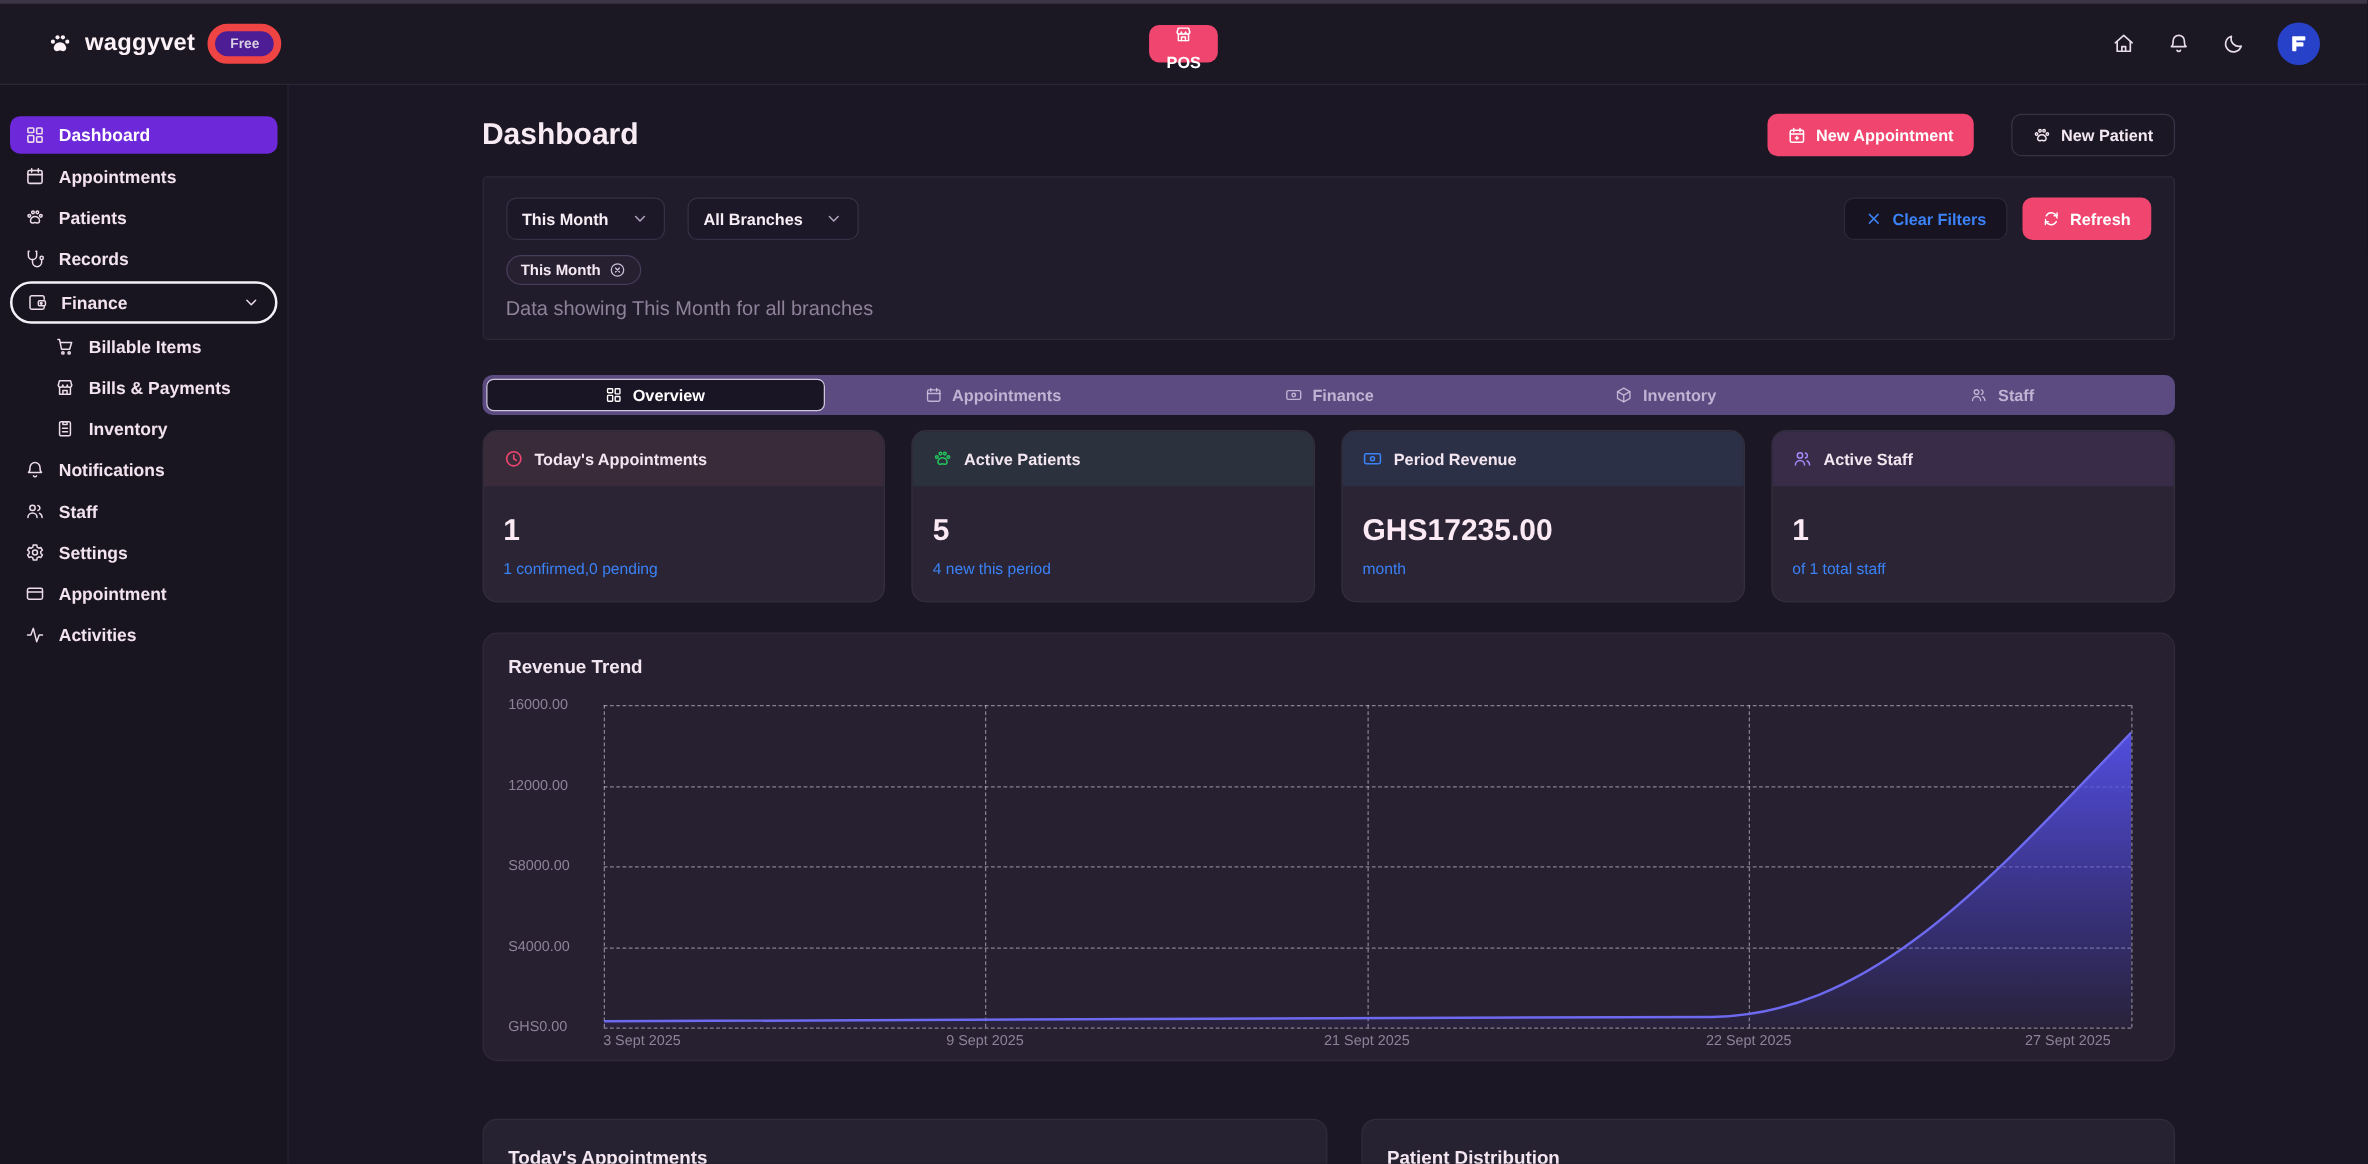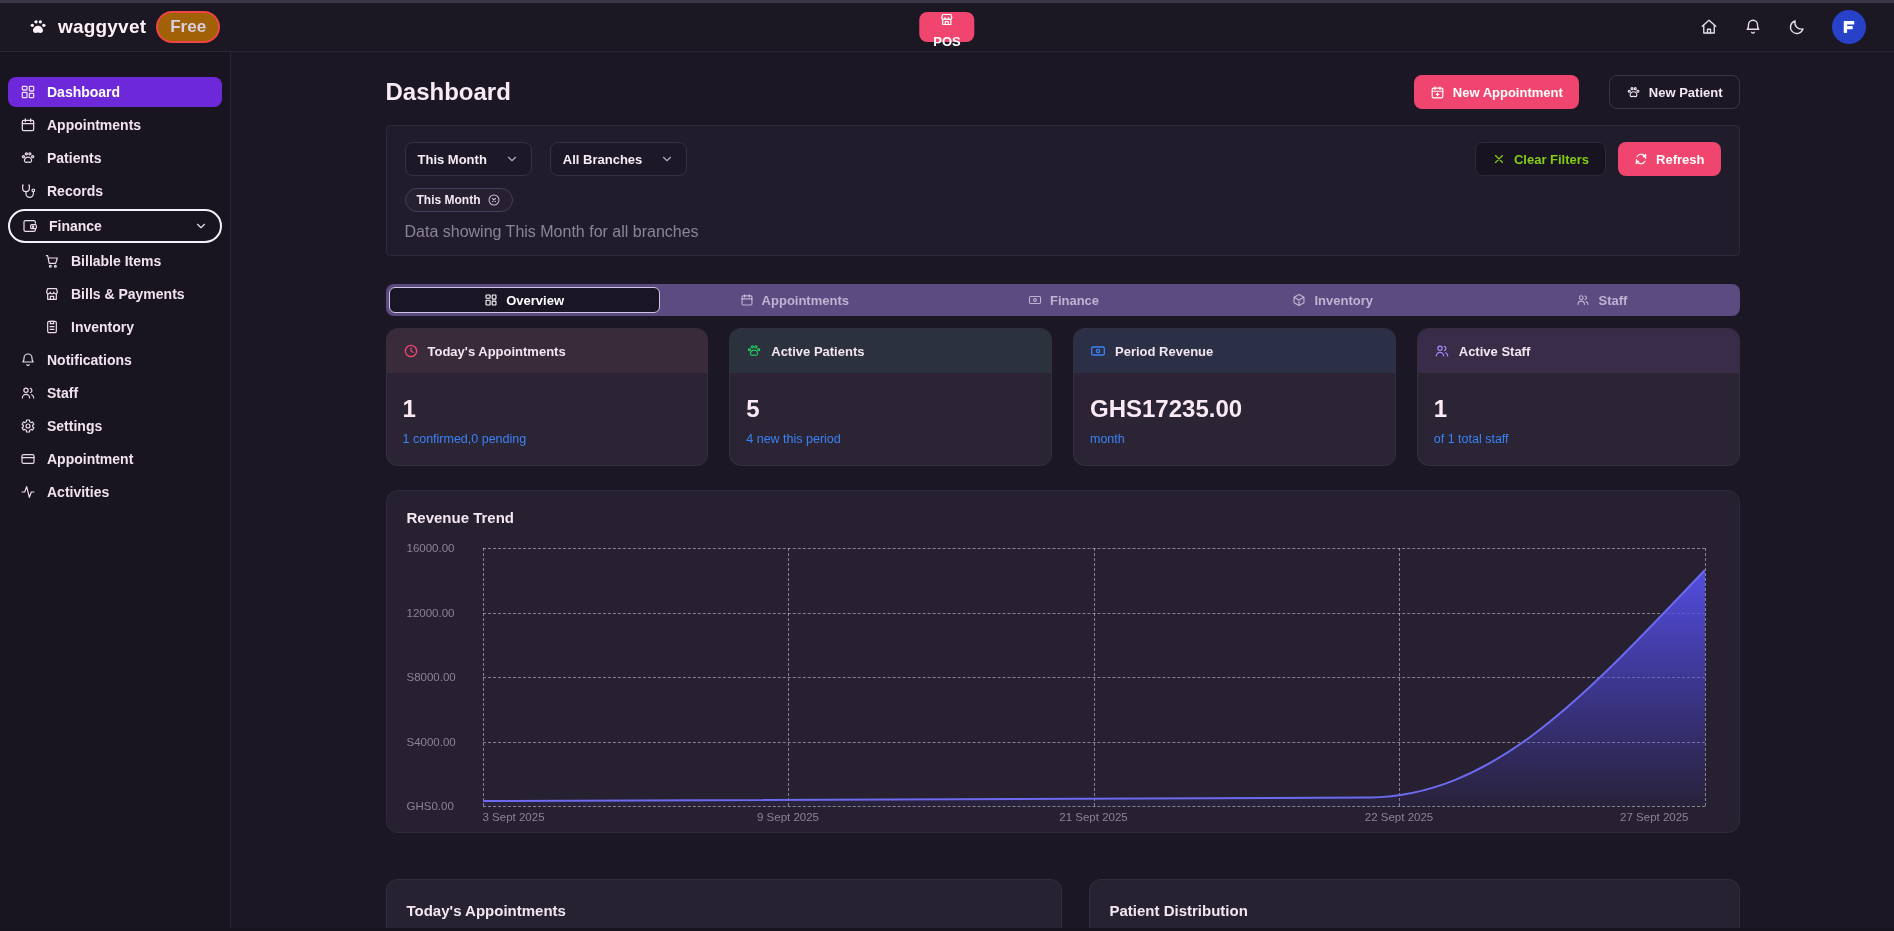--- a/index.html
+++ b/index.html
@@ -6,29 +6,29 @@
   html,body { width:1894px; height:931px; overflow:hidden; }
   body {
     font-family:"Liberation Sans","DejaVu Sans",sans-serif;
     background:#18141f; color:#f4e8f2;
   }
   .icon { display:inline-flex; flex:0 0 auto; }
   .icon svg { display:block; }
 
   
   .topbar {
-    height:52px; background:#1b1723; border-bottom:1px solid #2b2536;
+    height:68px; background:#1b1723; border-bottom:1px solid #2b2536;
     border-top:3px solid #3b3545;
-    display:flex; align-items:center; padding:0 28px; position:relative;
+    display:flex; align-items:center; padding:0 38px; position:relative;
   }
   .brand { display:flex; align-items:center; gap:10px; }
   .brand-name { font-size:19px; font-weight:700; color:#fdf2f7; letter-spacing:.2px; }
   .plan-badge {
-    font-size:17px; font-weight:600; color:#d8cfe2;
-    background:#a16207; border:2px solid #ef4444; border-radius:999px;
+    font-size:11px; font-weight:600; color:#d8cfe2;
+    background:#4c1d95; border:6px solid #ef4444; border-radius:999px;
     padding:4px 12px;
   }
   .pos-btn {
     position:absolute; left:50%; transform:translateX(-50%);
     background:#f0456e; color:#fff; border:none; border-radius:8px;
     height:30px; padding:0 14px; font-size:13px; font-weight:700;
     display:flex; align-items:center; gap:7px; cursor:pointer;flex-direction:column;
   }
   .topbar-right { margin-left:auto; display:flex; align-items:center; gap:26px; }
   .topbar-icon { color:#e8dcec; cursor:pointer; }
@@ -66,21 +66,21 @@
   .page-header { display:flex; align-items:center; justify-content:space-between; }
   .page-title { font-size:24px; font-weight:800; color:#f8ebf4; }
   .header-actions { display:flex; gap:30px; }
   .btn {
     height:34px; border-radius:8px; font-size:13px; font-weight:700;
     display:flex; align-items:center; gap:8px; padding:0 16px;
     cursor:pointer; border:none; font-family:inherit;
   }
   .btn-rose { background:#f0456e; color:#fff; }
   .btn-ghost { background:transparent; color:#f4e8f2; border:1px solid #3a3347; }
-  .btn-dark  { background:#171320; color:#84cc16; border:1px solid #2f2839;align-items:center; }
+  .btn-dark  { background:#171320; color:#3b82f6; border:1px solid #2f2839;align-items:center; }
 
   
   .filter-card {
     margin-top:16px; background:#211c2b; border:1px solid #2f2839;
     border-radius:4px; padding:16px 18px 14px;
   }
   .filter-row { display:flex; align-items:flex-start; justify-content:space-between; }
   .filter-selects { display:flex; gap:18px; }
   .select {
     height:34px; min-width:113px; background:#1d1827; border:1px solid #372f45;

